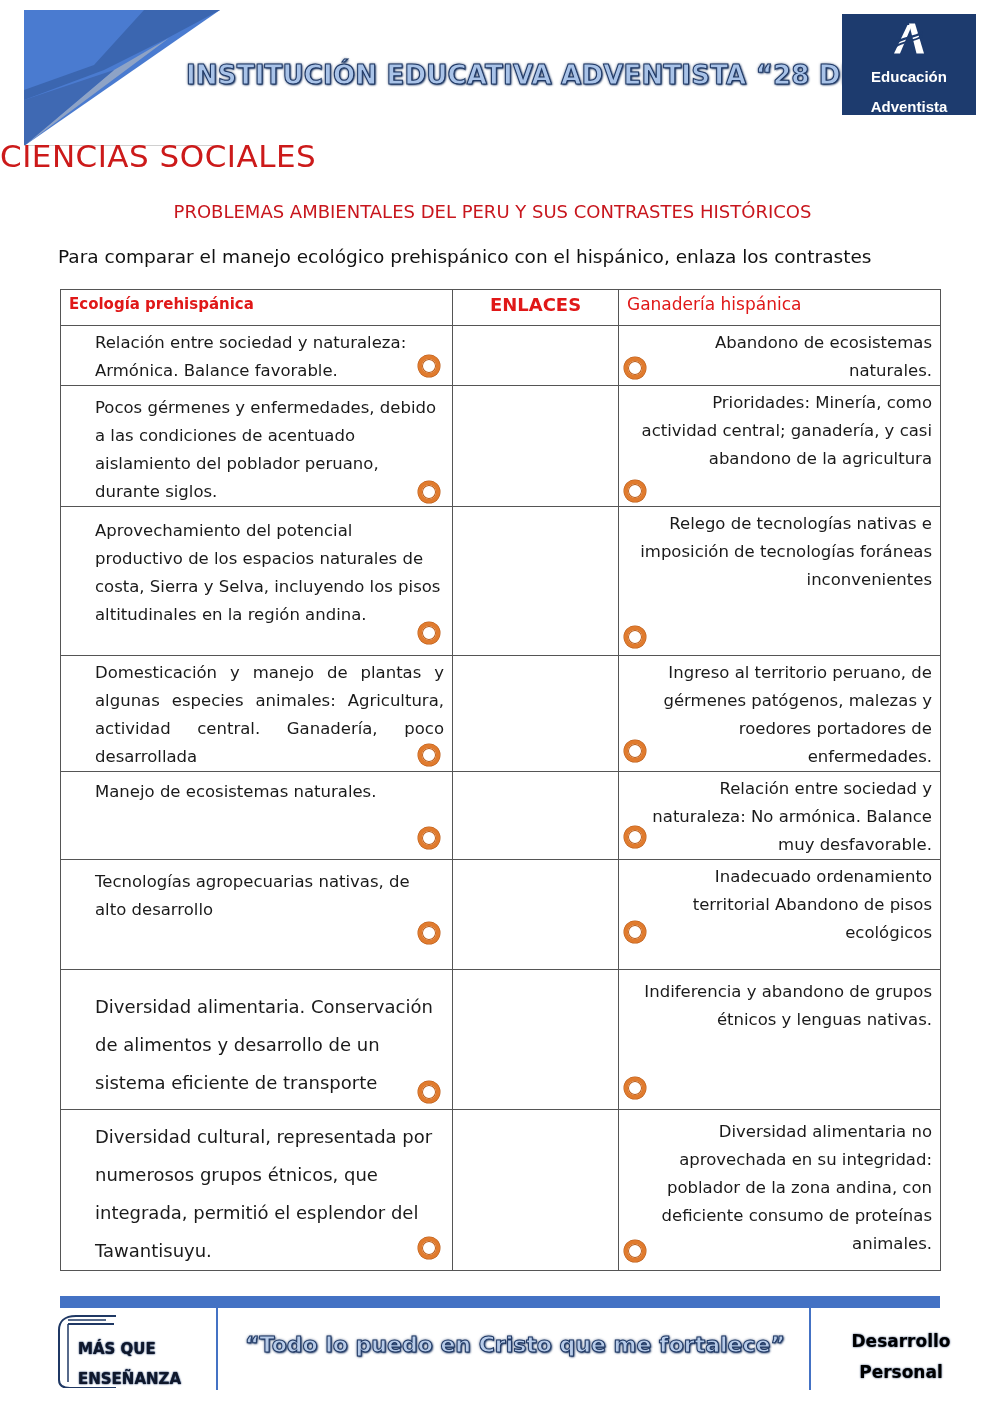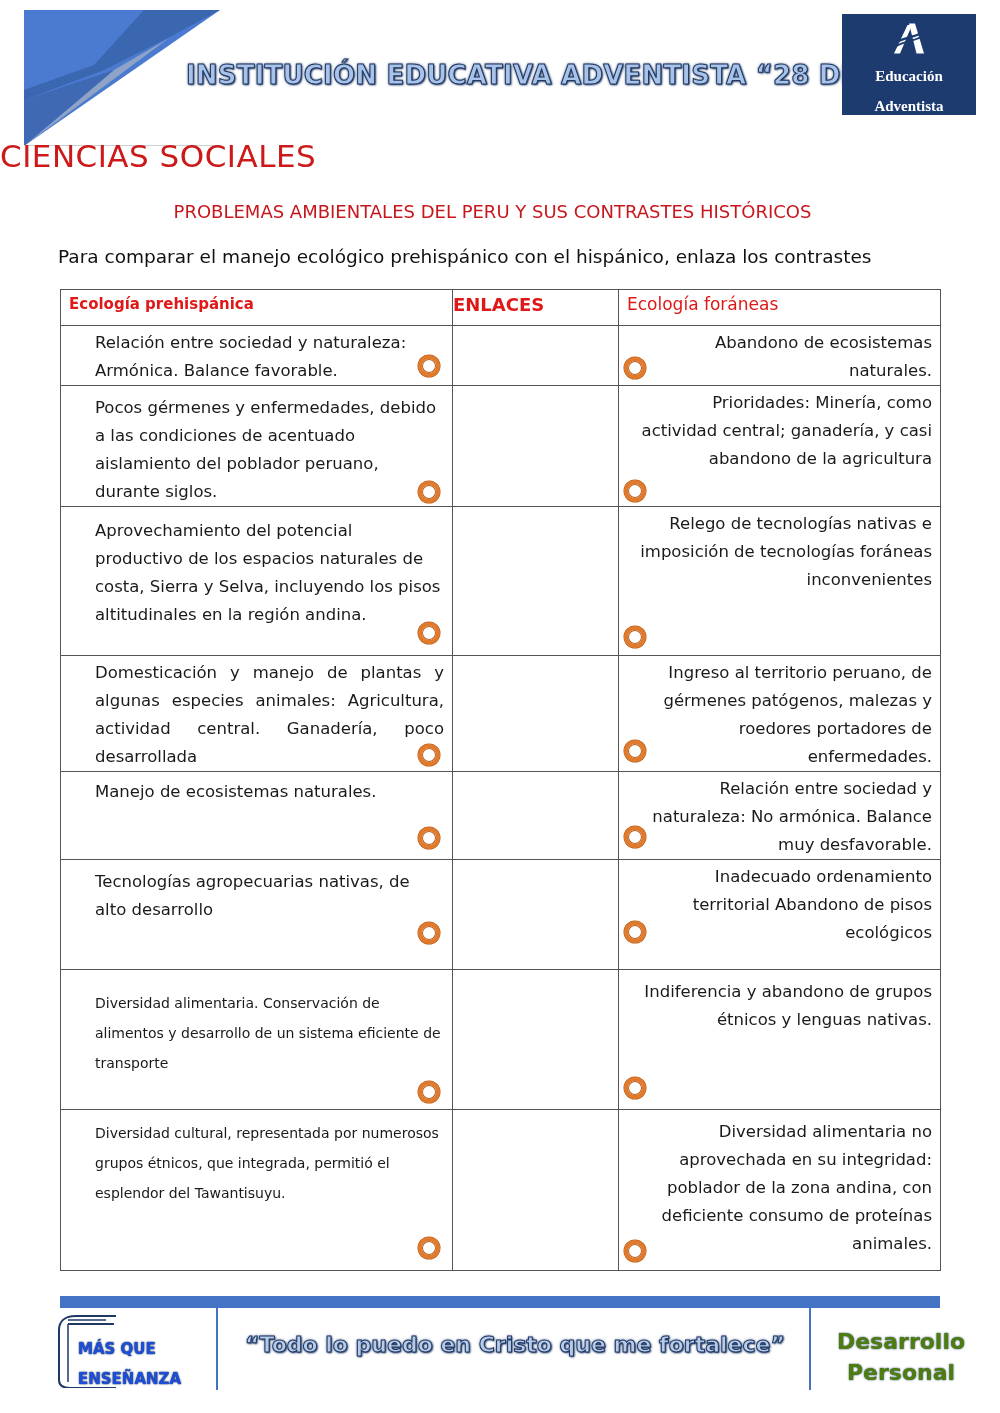--- a/index.html
+++ b/index.html
@@ -11,67 +11,67 @@
   .corner-line { position: absolute; left: 24px; top: 145px; width: 196px; height: 1px; background: #d0d0d0; }
 
   .institution-title { position: absolute; left: 186px; top: 60px; width: 600px; text-align: center;
     font-family: "DejaVu Sans", sans-serif; font-weight: bold; font-size: 26px; letter-spacing: 0.2px;
     color: #a9c3e8; -webkit-text-stroke: 1px #1f3864;
     text-shadow: 0 0 3px #1f3864, 1px 1px 2px #1f3864; white-space: nowrap; }
 
   .logo { position: absolute; left: 842px; top: 14px; width: 134px; height: 101px; background: #1d3b6e;
           display: flex; flex-direction: column; align-items: center; }
   .logo svg { margin-top: 8px; }
-  .logo-text { color: #ffffff; font-family: Liberation Serif, serif; font-weight: bold; font-size: 15px;
+  .logo-text { color: #ffffff; font-family: Liberation Sans, sans-serif; font-weight: bold; font-size: 15px;
                line-height: 17px; text-align: center; margin-top: 13px; }
 
   .subject-title { position: absolute; left: 0; width: 1000px; top: 138px; text-align: left;
     font-family: "DejaVu Sans", sans-serif; font-size: 31px; color: #cc1a1a; letter-spacing: 0.5px; }
   .topic-title { position: absolute; left: 0; width: 985px; top: 201px; text-align: center;
     font-family: "DejaVu Sans", sans-serif; font-size: 18px; color: #c8161d; }
   .instructions { position: absolute; left: 58px; top: 246px; width: 880px;
     font-family: "DejaVu Sans", sans-serif; font-size: 18.5px; color: #111; white-space: nowrap; }
 
   
   .match-table { position: absolute; left: 60px; top: 289px; width: 880px; border-collapse: collapse;
                  table-layout: fixed; }
   .match-table td { border: 1.5px solid #555; vertical-align: top; position: relative; padding: 0; }
   .col-left { width: 392px; }
   .col-mid { width: 166px; }
   .col-right { width: 322px; }
   .hdr td { height: 30px; }
   .hdr-left { color: #e01818; font-weight: bold; font-size: 15px; padding: 5px 8px 0 8px !important; }
-  .hdr-mid { color: #e01818; font-weight: bold; font-size: 18px; text-align: left; padding-top: 4px !important; }
+  .hdr-mid { color: #e01818; font-weight: bold; font-size: 18px; text-align: center; padding-top: 4px !important; }
   .hdr-right { color: #e01818; font-size: 17px; padding: 4px 8px 0 8px !important; }
 
   .cell-text { font-family: "DejaVu Sans", sans-serif; font-size: 16.5px; line-height: 28px; color: #1a1a1a; }
   .left-text { padding: 3px 8px 0 8px; margin-left: 26px; }
   .left-text.justify { text-align: justify; text-align-last: left; }
-  .left-text.big { font-size: 14px; line-height: 30px; }
+  .left-text.big { font-size: 18px; line-height: 38px; }
   .right-text { padding: 3px 8px 0 14px; text-align: right; }
 
   .dot { position: absolute; width: 14px; height: 14px; border: 4px solid #e07b2e; border-radius: 50%;
          background: #ffffff; box-shadow: 0 0 0 1px #b85a17 inset, 0 0 0 0.5px #b85a17; cursor: pointer; }
   .dot-left { right: 12px; }
   .dot-right { left: 5px; }
 
   
   .footer-bar { position: absolute; left: 60px; top: 1296px; width: 880px; height: 12px; background: #4472c4; }
   .footer-sep1 { position: absolute; left: 216px; top: 1306px; width: 2px; height: 84px; background: #4472c4; }
   .footer-sep2 { position: absolute; left: 809px; top: 1306px; width: 2px; height: 84px; background: #4472c4; }
   .book-icon { position: absolute; left: 56px; top: 1310px; width: 60px; height: 78px; }
   .footer-left-text { position: absolute; left: 78px; top: 1334px; font-family: "DejaVu Sans", sans-serif;
-    font-weight: bold; font-size: 15px; line-height: 30px; color: #1d4ed8;
+    font-weight: bold; font-size: 15px; line-height: 30px; color: #0f172a;
     text-shadow: 0 0 2px #1f3864, 0 0 1px #1f3864; }
   .motto { position: absolute; left: 218px; width: 594px; top: 1332px; text-align: center;
     font-family: "DejaVu Sans", sans-serif; font-weight: bold; font-size: 22px; color: #b7cbe8;
     -webkit-text-stroke: 1px #1f3864; text-shadow: 0 0 3px #1f3864, 1px 1px 2px #1f3864; white-space: nowrap; }
   .footer-right-text { position: absolute; left: 811px; width: 180px; top: 1326px; text-align: center;
-    font-family: "DejaVu Sans", sans-serif; font-weight: bold; font-size: 22px; line-height: 31px;
-    color: #4d7c0f; text-shadow: 0 0 2px #1f3864; }
+    font-family: "DejaVu Sans", sans-serif; font-weight: bold; font-size: 17px; line-height: 31px;
+    color: #000000; text-shadow: 0 0 2px #1f3864; }
 </style>
 </head>
 <body>
 
 <svg class="corner-deco" viewBox="0 0 196 136">
   <polygon points="0,0 196,0 0,136" fill="#4a7bd0"></polygon>
   <polygon points="120,0 196,0 140,30 80,60 0,90 0,136 0,80 70,55" fill="#3b66b0"></polygon>
   <polygon points="90,60 145,28 0,136" fill="#8ea3c6"></polygon>
   <polygon points="0,90 90,60 0,136" fill="#3f69b3"></polygon>
 </svg>
@@ -97,21 +97,21 @@
 <table class="match-table">
   <colgroup>
     <col class="col-left">
       <col class="col-mid">
       <col class="col-right">
   </colgroup>
   <tbody>
       <tr class="hdr">
     <td class="hdr-left">Ecología prehispánica</td>
     <td class="hdr-mid">ENLACES</td>
-    <td class="hdr-right">Ecología foráneas</td>
+    <td class="hdr-right">Ganadería hispánica</td>
   </tr>
 
   <tr style="height:57px">
     <td>
       <div class="cell-text left-text">Relación entre sociedad y naturaleza: Armónica. Balance favorable.</div>
       <span class="dot dot-left" style="top:29px"></span>
     </td>
     <td></td>
     <td>
       <div class="cell-text right-text">Abandono de ecosistemas naturales.</div>

